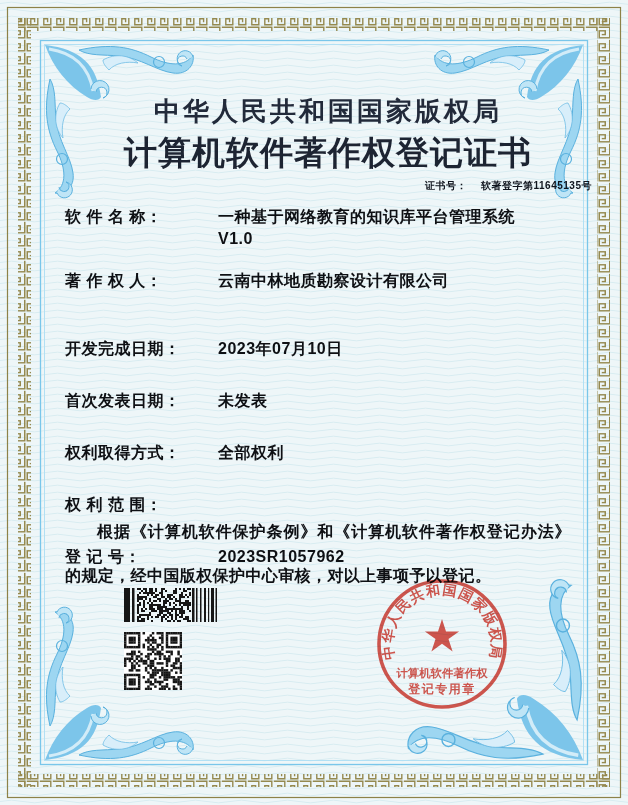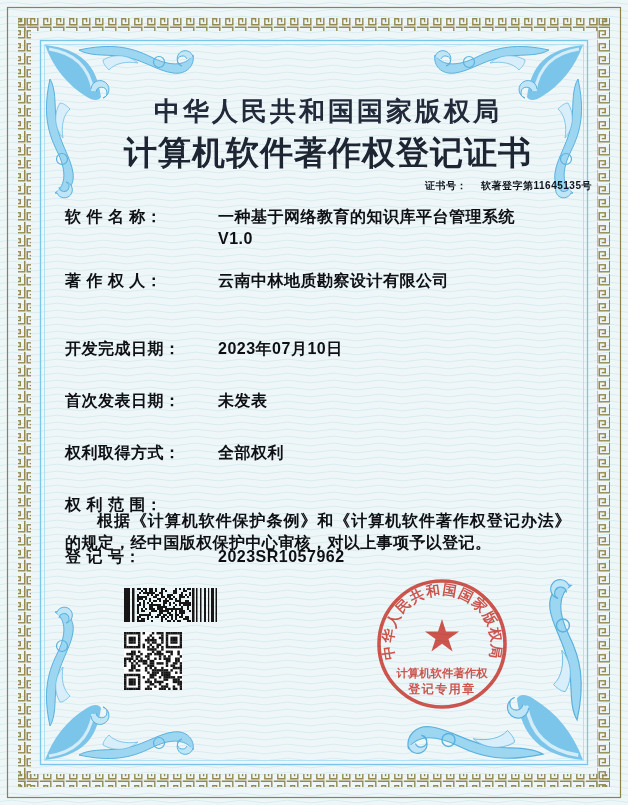--- a/index.html
+++ b/index.html
@@ -13,21 +13,21 @@
   .certno{position:absolute;top:179px;right:64px;z-index:2;font-size:10px;font-weight:700;color:#0f141d;letter-spacing:0.5px;}
   .certno .gap{display:inline-block;width:14px;}
   .fields{position:absolute;top:206px;left:65px;width:504px;z-index:2;color:#0e1014;}
   .row{display:flex;line-height:22px;font-size:16px;font-weight:700;letter-spacing:0.5px;gap:20px;}
   .row .lbl{width:133px;flex:none;}
   .row .val{flex:1;}
   .row.r2{margin-top:20px;}
   .row.r3{margin-top:46px;}
   .row.r4,.row.r5,.row.r6,.row.r7{margin-top:30px;}
   .statement{position:absolute;top:510px;left:65px;width:506px;z-index:2;
-    font-size:16px;font-weight:700;line-height:22px;text-indent:32px;letter-spacing:0.4px;color:#0e1014;text-align:justify;}
+    font-size:16px;font-weight:700;line-height:44px;text-indent:32px;letter-spacing:0.4px;color:#0e1014;text-align:justify;}
   .barcode{position:absolute;left:124px;top:588px;z-index:2;}
   .qr{position:absolute;left:124px;top:632px;z-index:2;}
   .seal{position:absolute;left:372px;top:574px;z-index:3;opacity:0.9;mix-blend-mode:multiply;}
   .seal text{font-family:"Liberation Serif",serif;font-weight:700;}
   .issue-date{position:absolute;left:374px;top:701px;z-index:4;font-size:15.5px;font-weight:700;
     letter-spacing:0.5px;color:#121212;}
 </style>
 </head>
 <body>
 

